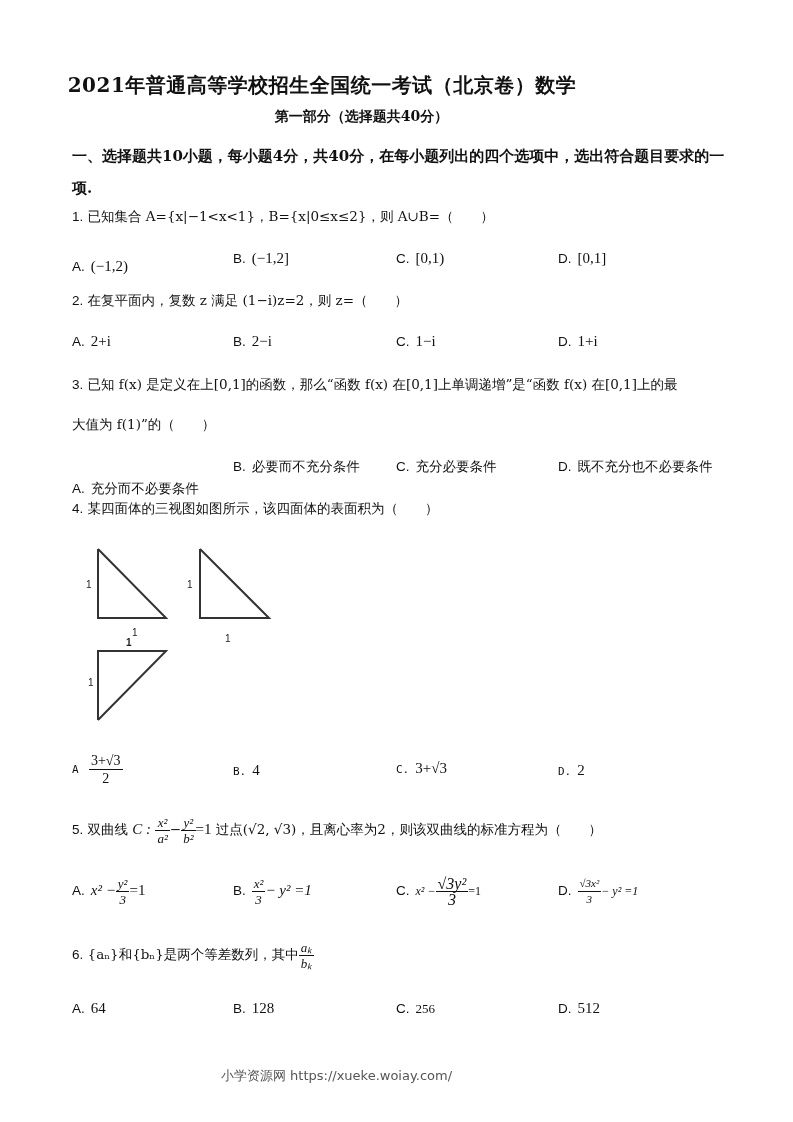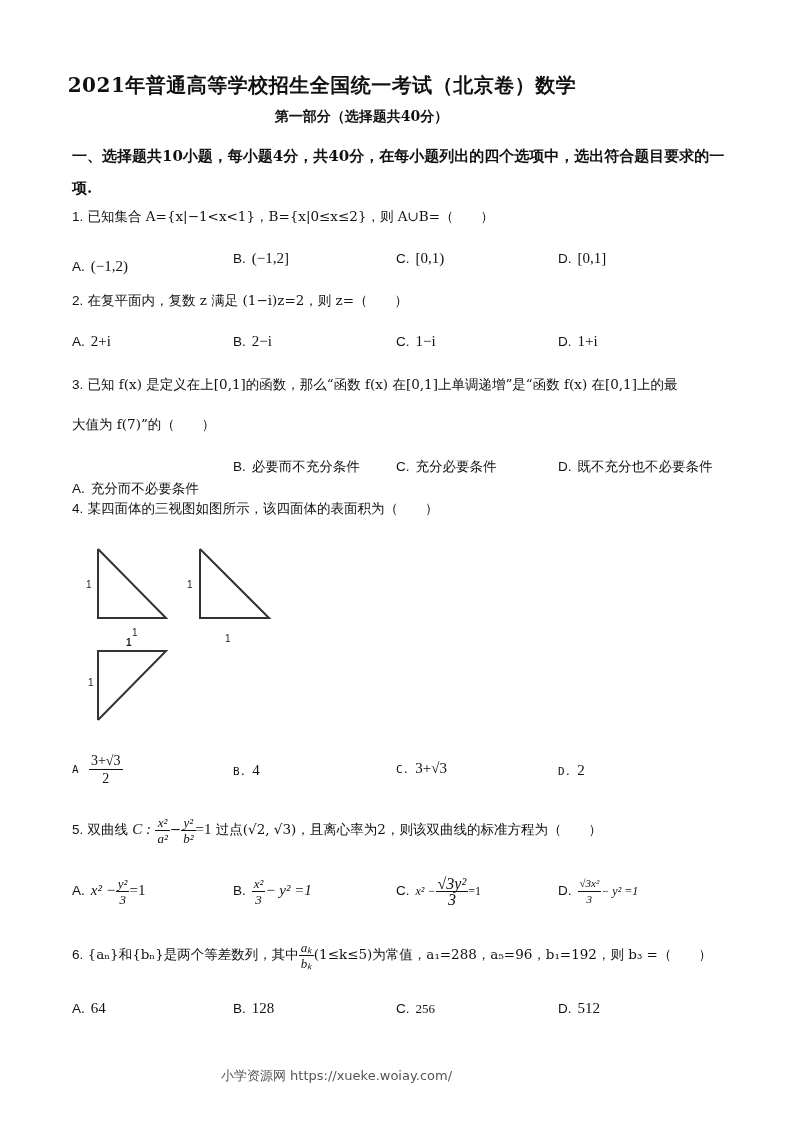--- a/index.html
+++ b/index.html
@@ -47,21 +47,21 @@
   <div class="abs opt" style="left:72px; top:333px;"><span class="optl">A.</span><span class="math">2+i</span></div>
   <div class="abs opt" style="left:233px; top:333px;"><span class="optl">B.</span><span class="math">2−i</span></div>
   <div class="abs opt" style="left:396px; top:333px;"><span class="optl">C.</span><span class="math">1−i</span></div>
   <div class="abs opt" style="left:558px; top:333px;"><span class="optl">D.</span><span class="math">1+i</span></div>
 </div>
 
 <div class="abs q" style="left:72px; top:376px;">
   <span class="qnum">3.</span>
   <span>已知 f(x) 是定义在上[0,1]的函数，那么“函数 f(x) 在[0,1]上单调递增”是“函数 f(x) 在[0,1]上的最</span>
 </div>
-<div class="abs q" style="left:72px; top:416px;">大值为 f(7)”的（　　）</div>
+<div class="abs q" style="left:72px; top:416px;">大值为 f(1)”的（　　）</div>
 <div>
   <div class="abs opt" style="left:72px; top:480px;"><span class="optl">A.</span><span>充分而不必要条件</span></div>
   <div class="abs opt" style="left:233px; top:458px;"><span class="optl">B.</span><span>必要而不充分条件</span></div>
   <div class="abs opt" style="left:396px; top:458px;"><span class="optl">C.</span><span>充分必要条件</span></div>
   <div class="abs opt" style="left:558px; top:458px;"><span class="optl">D.</span><span>既不充分也不必要条件</span></div>
 </div>
 
 <div class="abs q" style="left:72px; top:500px;">
   <span class="qnum">4.</span>
   <span>某四面体的三视图如图所示，该四面体的表面积为（　　）</span>
@@ -104,21 +104,21 @@
 </div>
 <div>
   <div class="abs opt" style="left:72px; top:876px;"><span class="optl">A.</span><span class="math it">x² −</span><span class="frac it"><span class="num">y²</span><span class="den">3</span></span><span class="math">=1</span></div>
   <div class="abs opt" style="left:233px; top:876px;"><span class="optl">B.</span><span class="frac it"><span class="num">x²</span><span class="den">3</span></span><span class="math it">− y² =1</span></div>
   <div class="abs opt" style="left:396px; top:876px;"><span class="optl">C.</span><span class="math it" style="font-size:12px;">x² −</span><span class="frac it" style="font-size:16px;"><span class="num">√3y²</span><span class="den">3</span></span><span class="math" style="font-size:12px;">=1</span></div>
   <div class="abs opt" style="left:558px; top:876px;"><span class="optl">D.</span><span class="frac it" style="font-size:11px;"><span class="num">√3x²</span><span class="den">3</span></span><span class="math it" style="font-size:12px;">− y² =1</span></div>
 </div>
 
 <div class="abs q" style="left:72px; top:940px;">
   <span class="qnum">6.</span>
-  <span>{aₙ}和{bₙ}是两个等差数列，其中</span><span class="frac it"><span class="num">aₖ</span><span class="den">bₖ</span></span><span>(1≤k≤5)为常值，a₁=288，a₅=96，b₁=192，则 b₃ =（　　）</span>
+  <span>{aₙ}和{bₙ}是两个等差数列，其中</span><span class="frac it"><span class="num">aₖ</span><span class="den">bₖ</span></span>
 </div>
 <div>
   <div class="abs opt" style="left:72px; top:1000px;"><span class="optl">A.</span><span class="math">64</span></div>
   <div class="abs opt" style="left:233px; top:1000px;"><span class="optl">B.</span><span class="math">128</span></div>
   <div class="abs opt" style="left:396px; top:1000px;"><span class="optl">C.</span><span class="math" style="font-size:13px;">256</span></div>
   <div class="abs opt" style="left:558px; top:1000px;"><span class="optl">D.</span><span class="math">512</span></div>
 </div>
 
 <div class="abs footer">小学资源网 https://xueke.woiay.com/</div>
 

